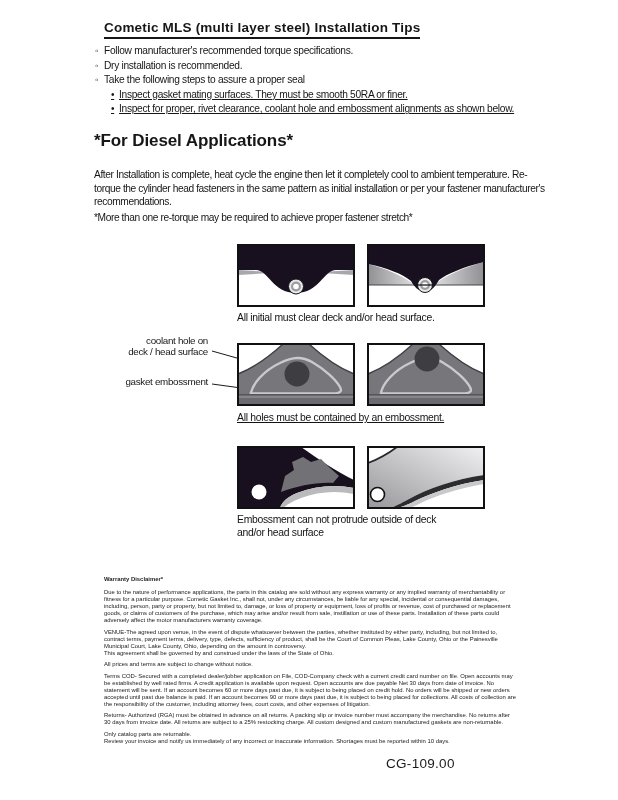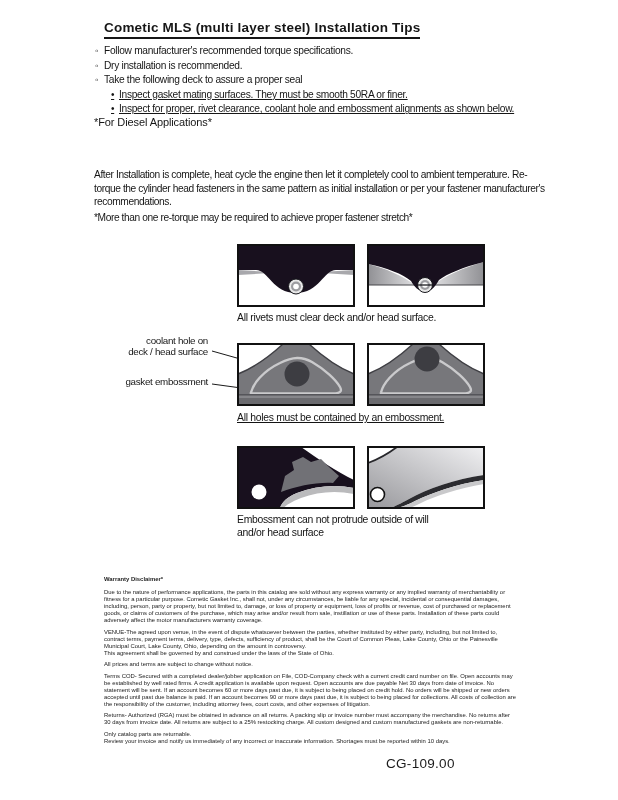--- a/index.html
+++ b/index.html
@@ -13,21 +13,21 @@
     left:104px; top:20px; font-size:13.5px; font-weight:bold; letter-spacing:0.2px;
     border-bottom:2px solid #161616; padding-bottom:2px; white-space:nowrap;
   }
 
   .bullets { left:95px; top:44px; width:490px; font-size:10.2px; line-height:14.6px; letter-spacing:-0.3px; }
   .bullet { display:flex; }
   .bullet::before { content:"◦"; width:9px; flex:none; font-size:10px; }
   .bullet.sub { padding-left:16px;text-decoration:underline; }
   .bullet.sub::before { content:"•"; width:8px; }
 
-  .h-diesel { left:94px; top:116px; font-size:11px; font-weight:normal; letter-spacing:-0.1px; }
+  .h-diesel { left:94px; top:131px; font-size:17px; font-weight:bold; letter-spacing:-0.1px; }
   .para { left:94px; width:452px; font-size:10.2px; line-height:13.6px; letter-spacing:-0.4px; }
   .p1 { top:135px; } .p2 { top:168px; } .p3 { top:211px; }
 
   .col-label { width:118px; text-align:center; font-size:13.5px; letter-spacing:0.3px; color:#b91c1c;margin-top:36px; }
   .dbox { width:118px; height:63px; }
   .dbox svg { display:block; }
   .caption { font-size:10.4px; letter-spacing:-0.3px; white-space:nowrap; color:#141414; }
 
   .ptr-label { left:100px; width:108px; text-align:right; font-size:9.8px; line-height:10.6px; letter-spacing:-0.3px; }
 
@@ -46,21 +46,21 @@
   <div class="abs title">Cometic MLS (multi layer steel) Installation Tips</div>
 
   <div class="abs bullets">
     <div class="bullet">
         <span>Follow manufacturer's recommended torque specifications.</span>
       </div>
     <div class="bullet">
         <span>Dry installation is recommended.</span>
       </div>
     <div class="bullet">
-        <span>Take the following deck to assure a proper seal</span>
+        <span>Take the following steps to assure a proper seal</span>
       </div>
     <div class="bullet sub">
         <span>Inspect gasket mating surfaces.  They must be smooth 50RA or finer.</span>
       </div>
     <div class="bullet sub">
         <span>Inspect for proper, rivet clearance, coolant hole and embossment alignments as shown below.</span>
       </div>
   </div>
 
   <div class="abs h-diesel">*For Diesel Applications*</div>
@@ -101,21 +101,21 @@
       <line x1="1" y1="41" x2="117" y2="41" stroke="#47474b" stroke-width="1.2"></line>
       <path d="M1,1 H117 V18 C96,23 80,30 72,36 C68,43 64,47.5 58,47.5 C51,47.5 47,42 44,37 C36,30 20,24 1,20 Z" fill="#18101e"></path>
       <circle cx="58" cy="41" r="7.5" fill="#e8e8e8" stroke="#15151a" stroke-width="1"></circle>
       <circle cx="58" cy="41" r="5" fill="#9c9ca0"></circle>
       <circle cx="58" cy="41" r="2.8" fill="#ffffff"></circle>
       <line x1="50" y1="41" x2="66" y2="41" stroke="#1a1a1e" stroke-width="1.3"></line>
       <rect x="1" y="1" width="116" height="61" fill="none" stroke="#111111" stroke-width="2"></rect>
     </svg>
   </div>
 
-  <div class="abs caption" style="left:237px; top:312px;">All rivets must clear deck and/or head surface.</div>
+  <div class="abs caption" style="left:237px; top:312px;">All initial must clear deck and/or head surface.</div>
 
   <div class="abs col-label" style="left:237px; top:328px;">RIGHT</div>
   <div class="abs col-label" style="left:367px; top:328px;">WRONG</div>
 
   <div class="abs ptr-label" style="top:336px;">
     <div>coolant hole on</div>
     <div>deck / head surface</div>
   </div>
   <div class="abs ptr-label" style="top:377px;">gasket embossment</div>
 
@@ -184,21 +184,21 @@
       <path d="M1,17 C12,13 22,7 30,1 L117,1 V29 C88,33 60,43 42,53 C33,58 27,60.5 24,62 L1,62 Z" fill="url(#g-r3w)"></path>
       <path d="M1,17 C12,13 22,7 30,1" fill="none" stroke="#27272b" stroke-width="1.6"></path>
       <path d="M24,62 C27,60.5 33,58 42,53 C60,43 88,33 117,29 L117,34 C90,38 64,47 48,55 C40,59 34,61 31,62 Z" fill="#2c2c30"></path>
       <path d="M31,62 C34,61 40,59 48,55 C64,47 90,38 117,34 L117,38 C92,42 68,50 54,57 C48,60 44,61.5 42,62 Z" fill="#c9c9cb"></path>
       <circle cx="10.5" cy="48.5" r="7" fill="#ffffff" stroke="#111111" stroke-width="1.6"></circle>
       <rect x="1" y="1" width="116" height="61" fill="none" stroke="#111111" stroke-width="2"></rect>
     </svg>
   </div>
 
   <div class="abs caption" style="left:237px; top:514px; white-space:normal; width:300px; line-height:12.5px;">
-    <div>Embossment can not protrude outside of will</div>
+    <div>Embossment can not protrude outside of deck</div>
     <div>and/or head surface</div>
   </div>
 
   <div class="abs legal">
     <p class="lh">Warranty Disclaimer*</p>
     <p>Due to the nature of performance applications, the parts in this catalog are sold without any express warranty or any implied warranty of merchantability or fitness for a particular purpose.  Cometic Gasket Inc., shall not, under any circumstances, be liable for any special, incidental or consequential damages, including, person, party or property, but not limited to, damage, or loss of property or equipment, loss of profits or revenue, cost of purchased or replacement goods, or claims of customers of the purchase, which may arise and/or result from sale, instillation or use of these parts.  Installation of these parts could adversely affect the motor manufacturers warranty coverage.</p>
     <p class="no-gap">VENUE-The agreed upon venue, in the event of dispute whatsoever between the parties, whether instituted by either party, including, but not limited to, contract terms, payment terms, delivery, type, defects, sufficiency of product, shall be the Court of Common Pleas, Lake County, Ohio or the Painesville Municipal Court, Lake County, Ohio, depending on the amount in controversy.</p>
     <p>This agreement shall be governed by and construed under the laws of the State of Ohio.</p>
     <p>All prices and terms are subject to change without notice.</p>
     <p>Terms COD- Secured with a completed dealer/jobber application on File, COD-Company check with a current credit card number on file.  Open accounts may be established by well rated firms.  A credit application is available upon request.  Open accounts are due payable Net 30 days from date of invoice.  No statement will be sent.  If an account becomes 60 or more days past due, it is subject to being placed on credit hold.  No orders will be shipped or new orders accepted until past due balance is paid.  If an account becomes 90 or more days past due, it is subject to being placed for collections.  All costs of collection are the responsibility of the customer, including attorney fees, court costs, and other expenses of litigation.</p>

